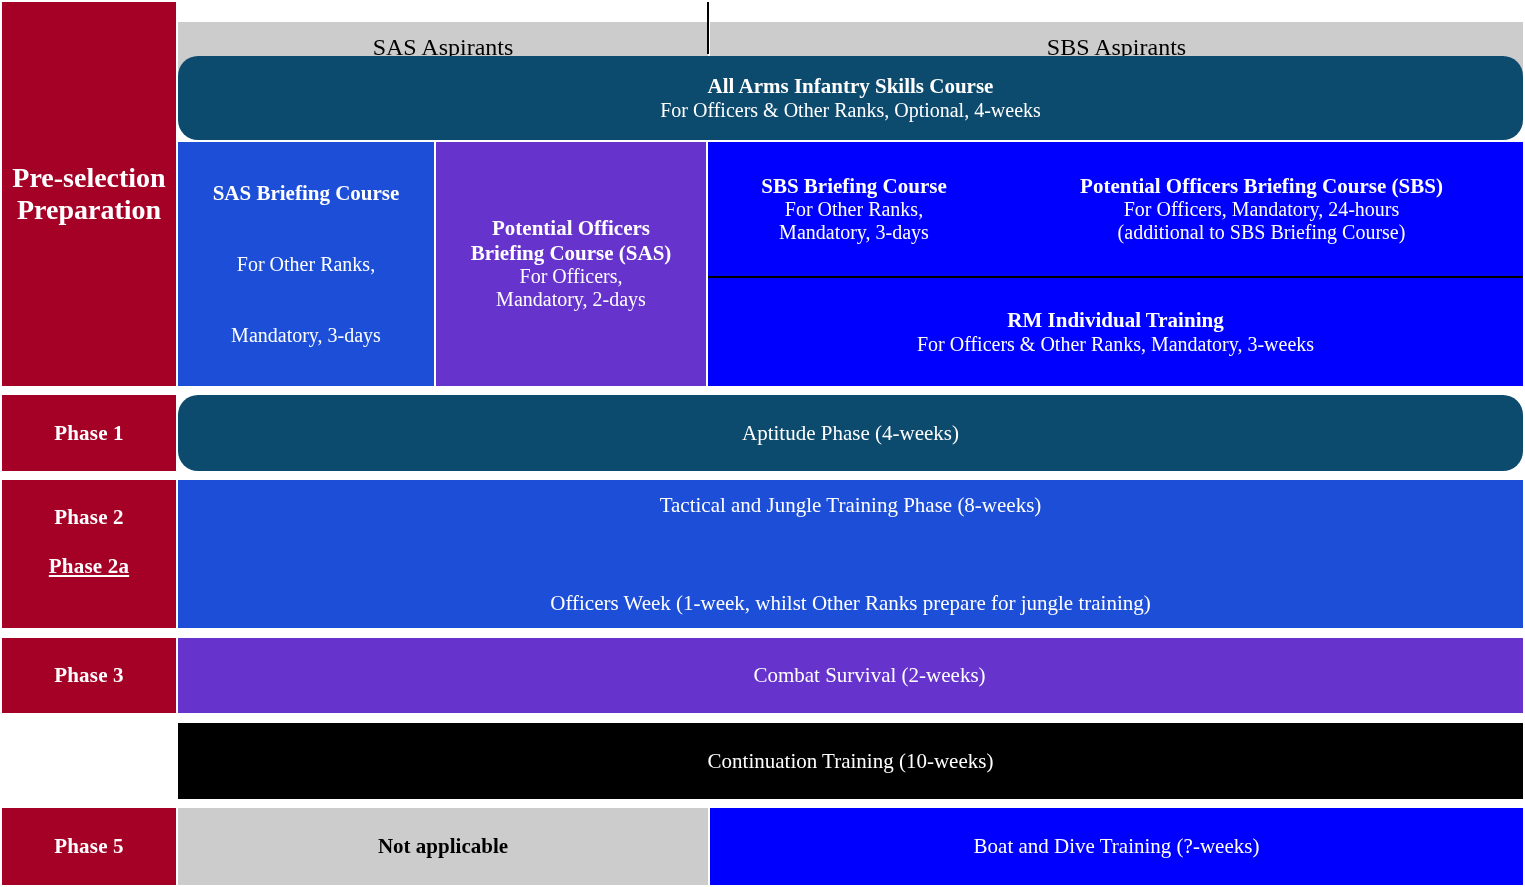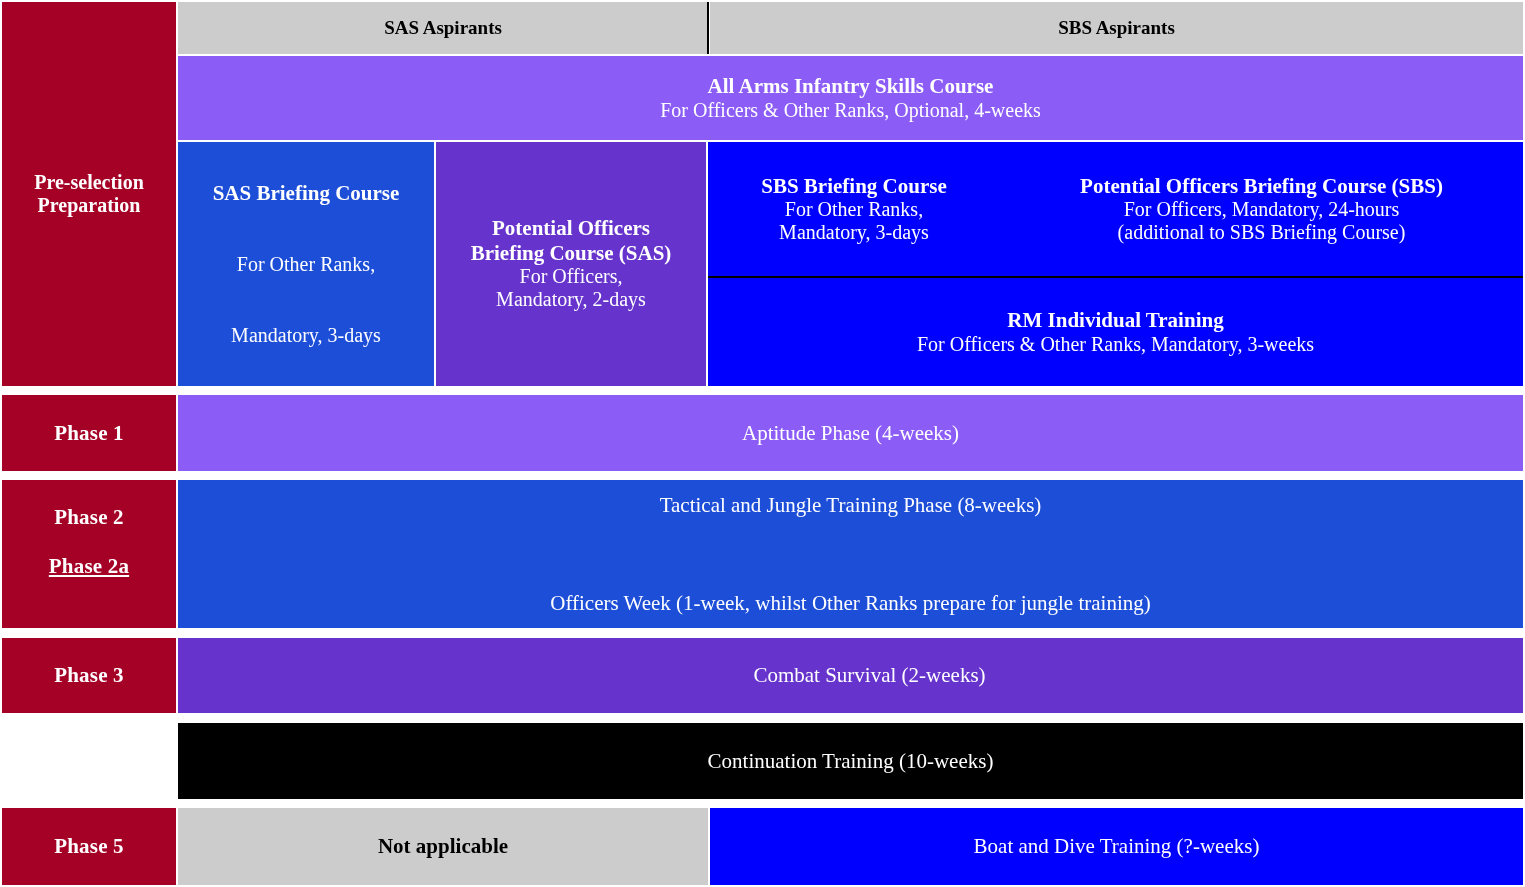--- a/index.html
+++ b/index.html
@@ -29,41 +29,42 @@
     background:#A50026;
     color:#ffffff;
     font-weight:bold;
     font-size:21px;
     letter-spacing:.2px;
   }
   .preselect{
     background:#A50026;
     color:#ffffff;
     font-weight:bold;
-    font-size:20px;
+    font-size:28px;
   }
   
   .colhead{
     background:#CCCCCC;
     color:#000000;
-    font-weight:bold;
-    font-size:19px;
+    font-weight:normal;
+    font-size:24px;
+    margin-top:20px;
   }
   .divider-v{
     position:absolute;
     background:#000000;
     width:2px;
   }
   .divider-h{
     position:absolute;
     background:#000000;
     height:2px;
   }
   
-  .c-red{background:#8b5cf6;color:#ffffff;}
+  .c-red{background:#0c4a6e;color:#ffffff;border-radius:20px;}
   .c-green{background:#1d4ed8;color:#ffffff;gap:48px;}
   .c-purple{background:#6633CC;color:#ffffff;}
   .c-blue{background:#0000FF;color:#ffffff;}
   .c-black{background:#000000;color:#ffffff;}
   .c-gray{background:#CCCCCC;color:#000000;}
 
   .t-main{font-weight:bold;font-size:21px;display:block;}
   .t-sub{font-weight:normal;font-size:20px;display:block;}
   .inline-row{font-size:21px;}
   .inline-row b{font-weight:normal;}

